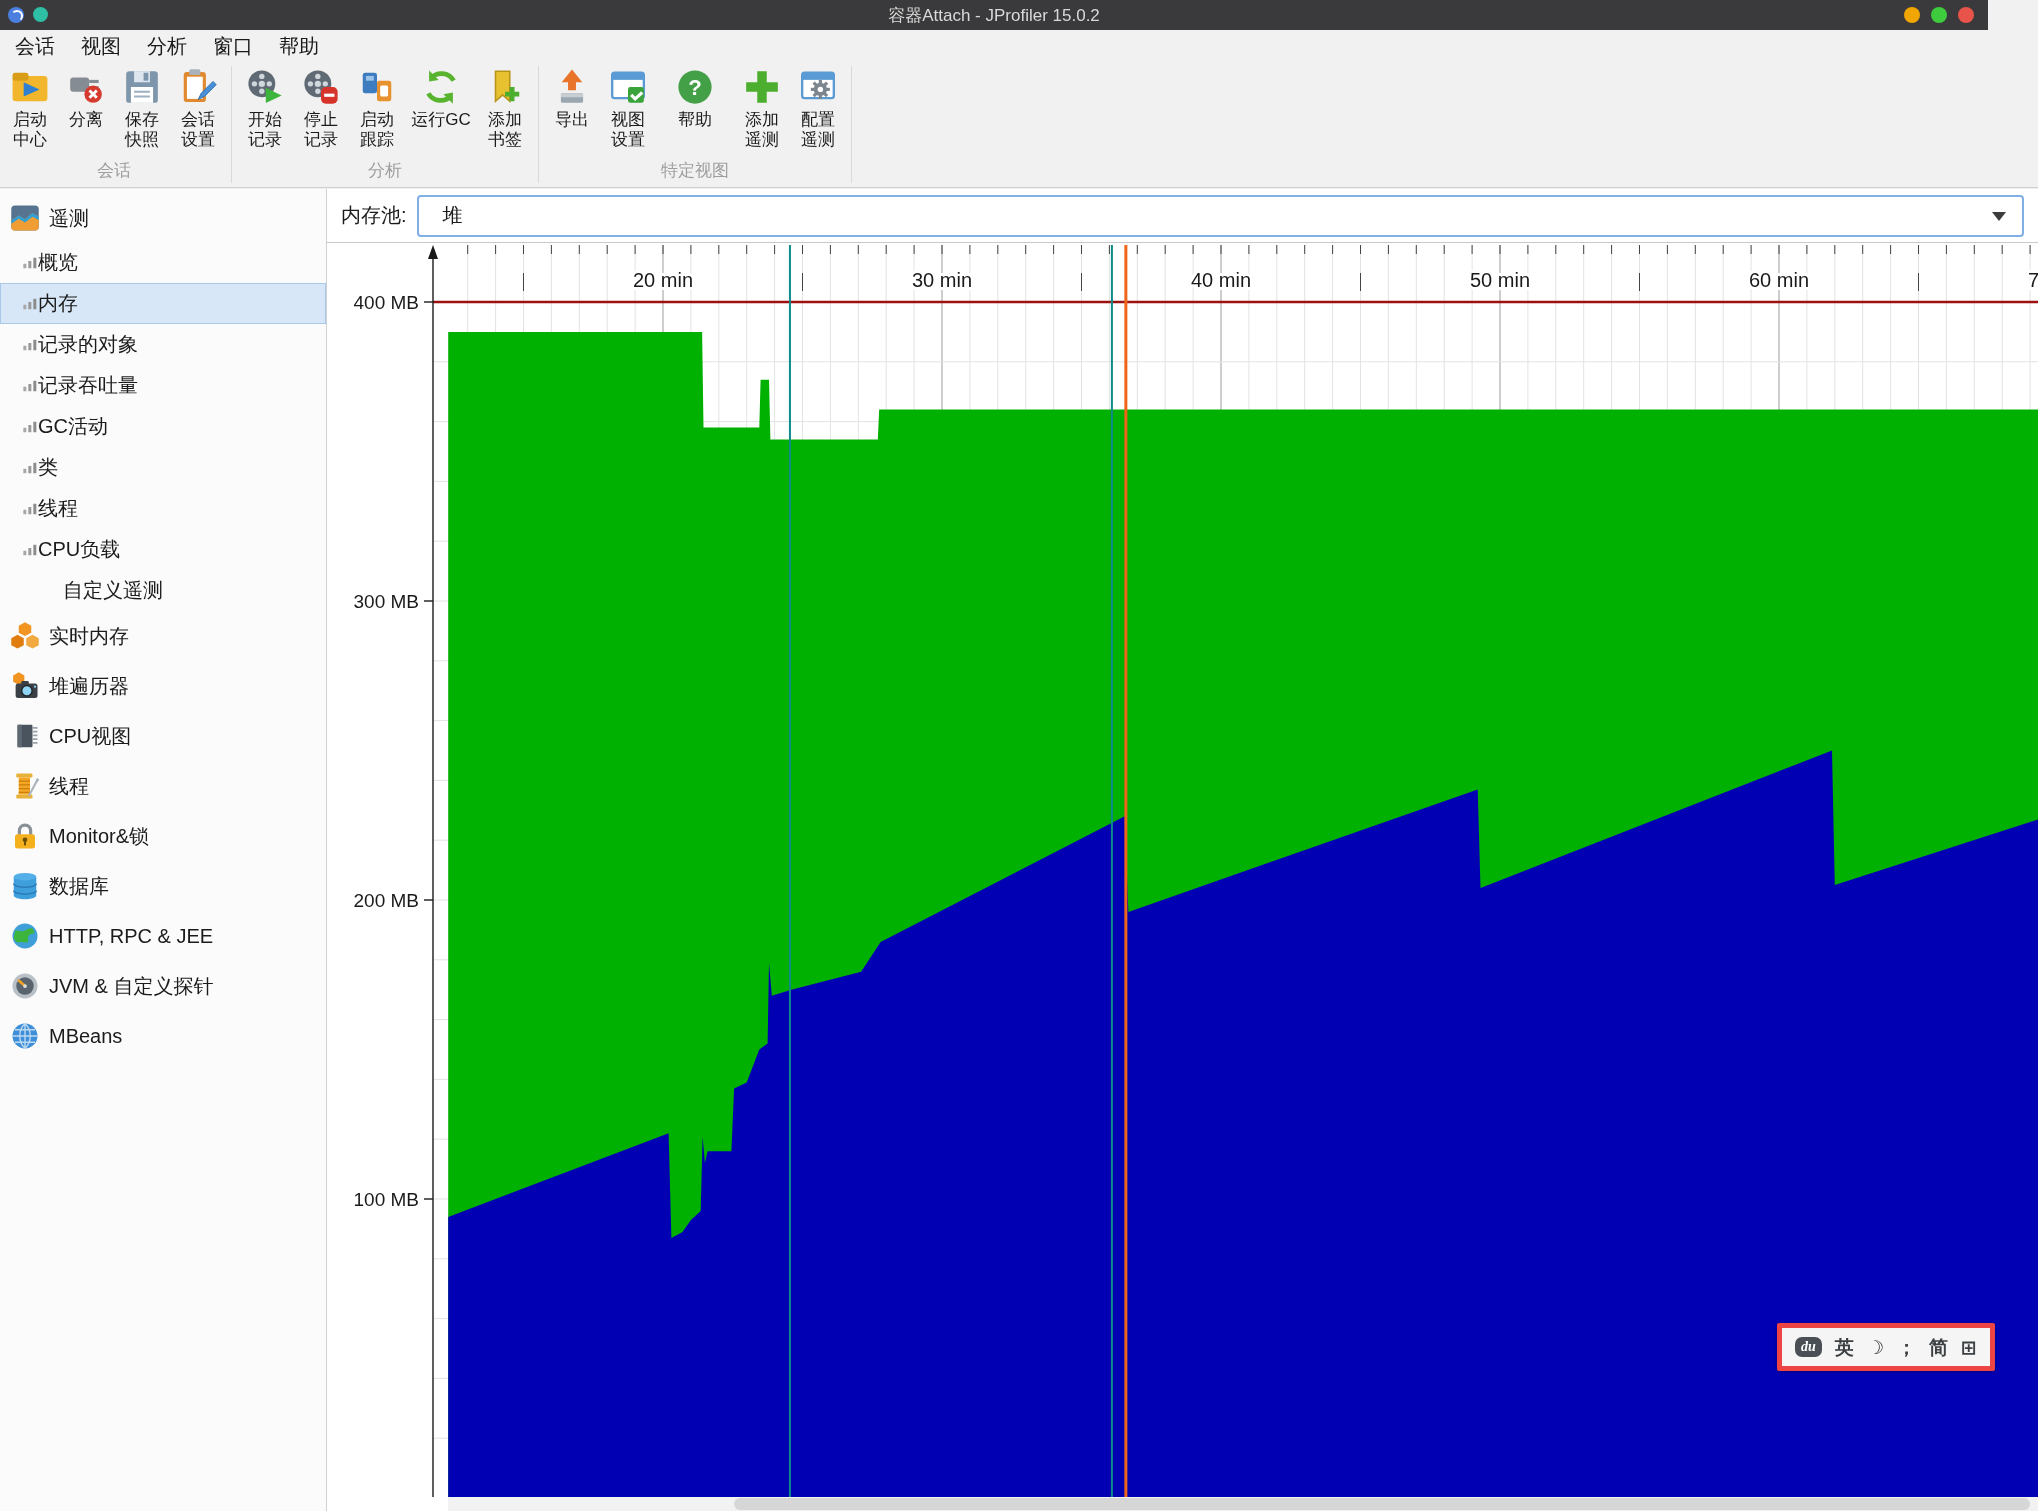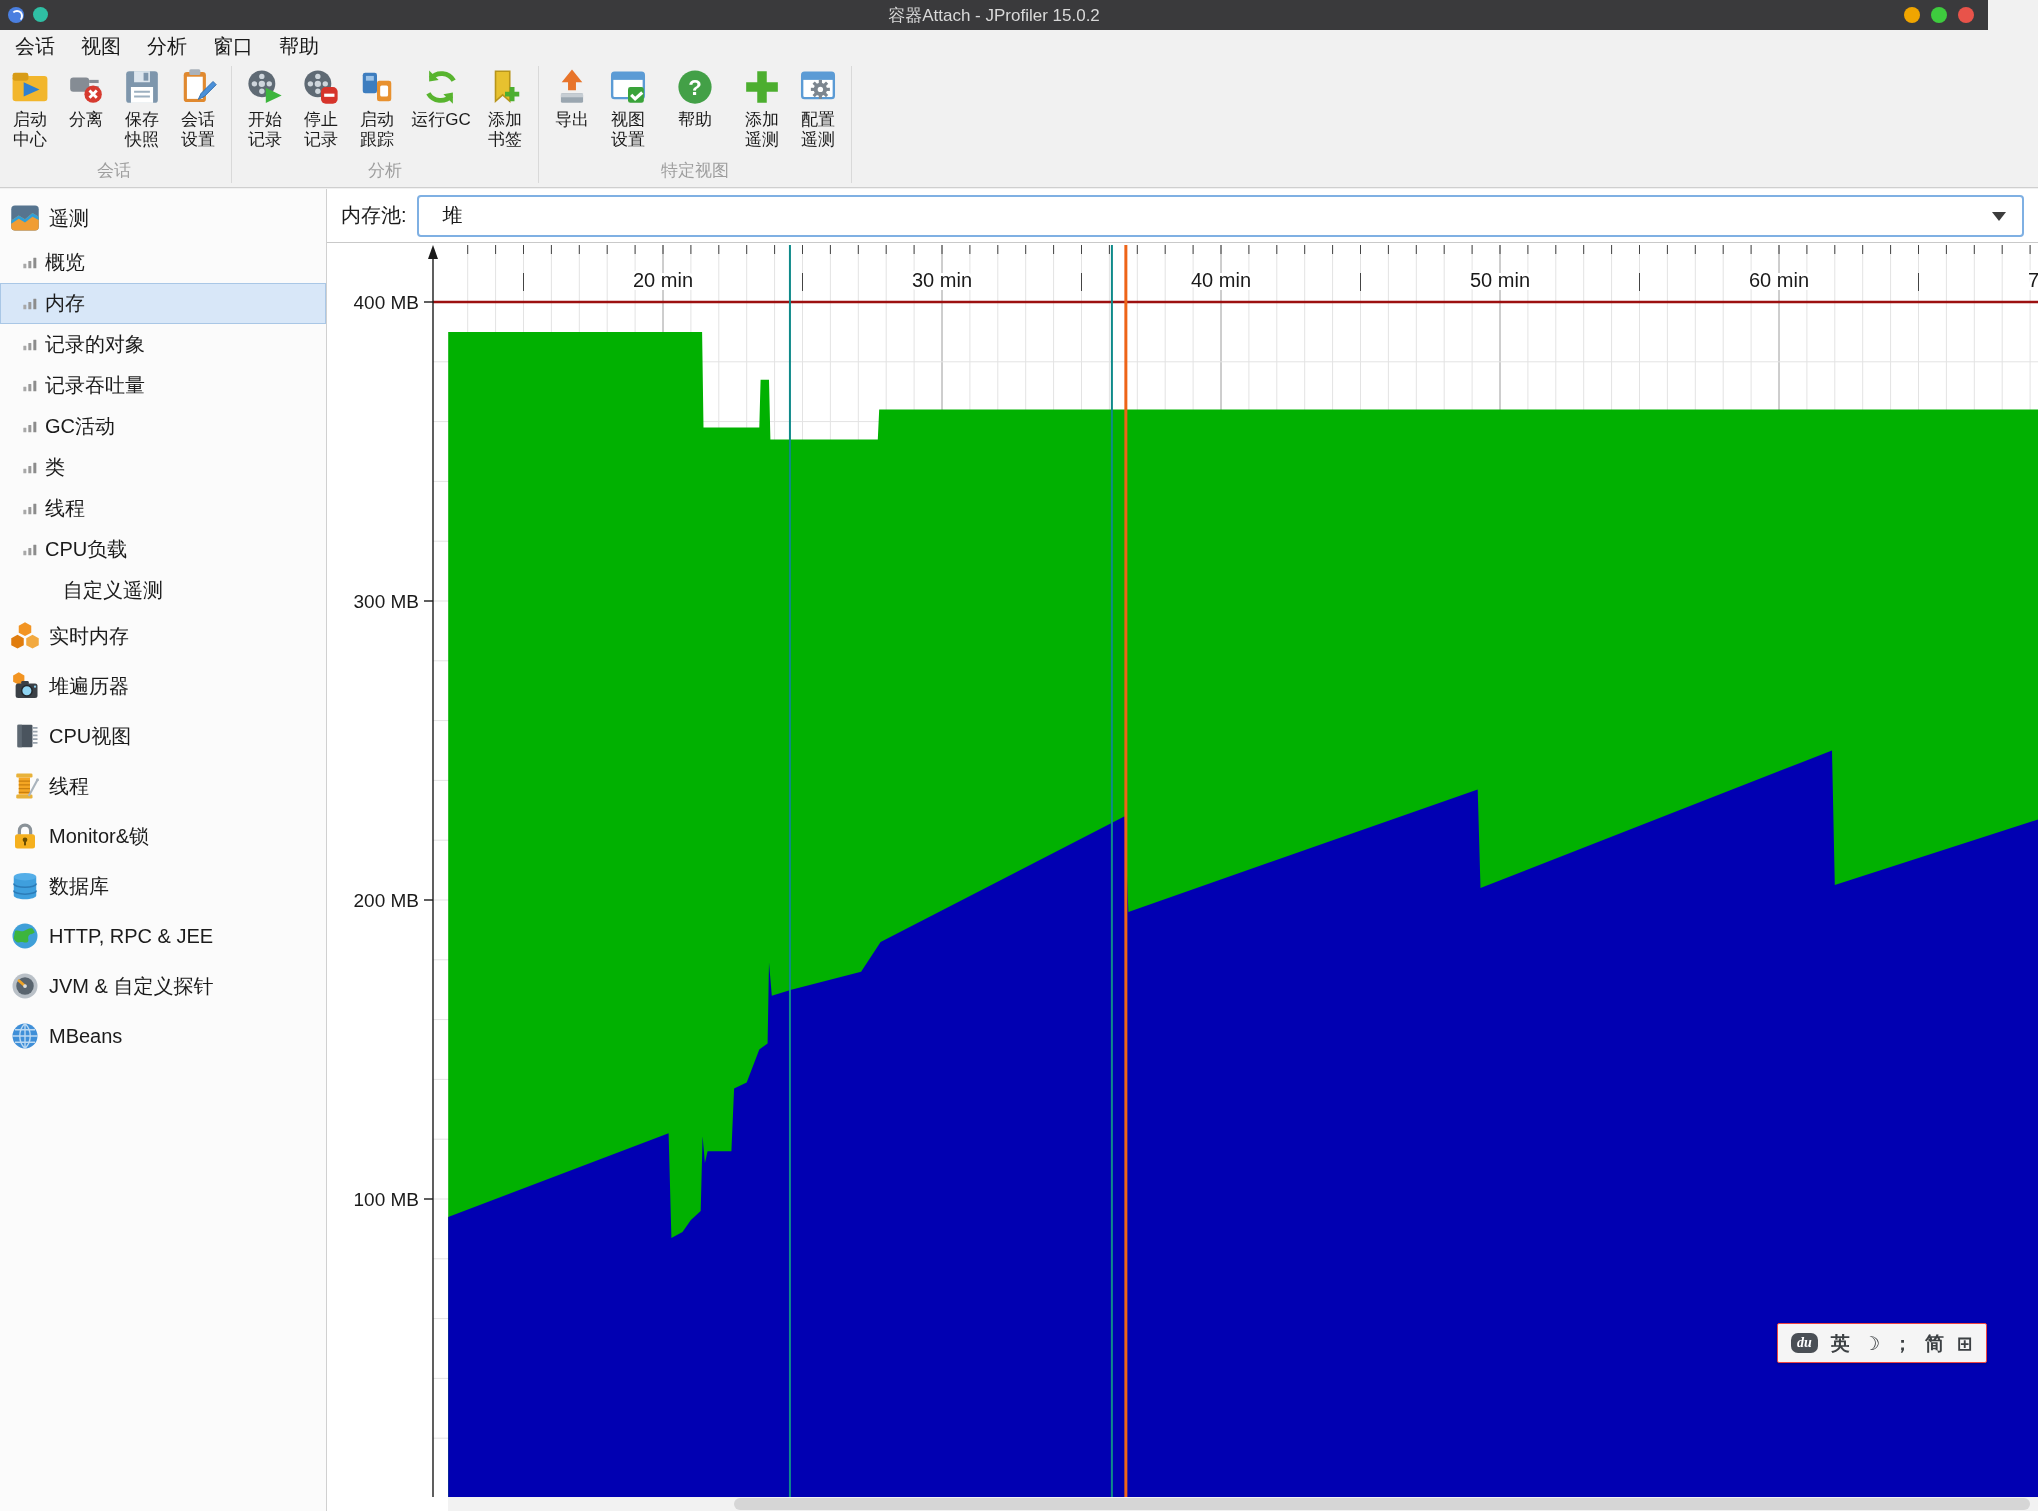--- a/index.html
+++ b/index.html
@@ -36,21 +36,21 @@
   .tbtn .tlabel{font-size:17px;line-height:1.18;text-align:center;white-space:pre-line;color:#1b1b1b;}
   .tglabel{margin-top:auto;text-align:center;color:#9e9e9e;font-size:17px;padding:4px 0 5px 0;}
   .tdivider{width:1px;background:#d9d9d9;margin:4px 5px;}
   .ticon svg,.sicon svg{display:block;width:100%;height:100%;}
   
   .sidebar{position:absolute;left:0;top:189px;width:327px;height:1322px;background:#fbfbfb;
     border-right:1px solid #d0d0d0;box-sizing:border-box;padding-top:5px;}
   .side-item{display:flex;align-items:center;box-sizing:border-box;}
   .side-item.top{height:50px;padding-left:10px;gap:9px;}
   .side-item.first{height:48px;}
-  .side-item.sub{height:41px;padding-left:22px;gap:7px;}
+  .side-item.sub{height:41px;padding-left:22px;}
   .side-item.sub.noicon{padding-left:63px;}
   .side-item .sicon{flex:0 0 auto;}
   .side-item.top .sicon{width:30px;height:30px;}
   .side-item.sub .sicon{width:16px;height:16px;}
   .side-item .slabel{font-size:20px;color:#1b1b1b;white-space:nowrap;}
   .side-item.selected{background:#d8e7f8;box-shadow:inset 0 0 0 1px #a9c7e6;}
   
   .main{position:absolute;left:327px;top:189px;width:1711px;height:946px;background:#fff;}
   .pool-row{position:absolute;left:0;top:0;width:1711px;height:54px;background:#fff;
     border-bottom:1px solid #c9c9c9;box-sizing:border-box;display:flex;align-items:center;padding:0 14px;}
@@ -60,21 +60,21 @@
   .pool-value{font-size:20px;padding-left:24px;}
   .pool-arrow{position:absolute;right:16px;top:15px;width:0;height:0;
     border-left:7px solid transparent;border-right:7px solid transparent;border-top:9px solid #3c3c3c;}
   .chart-wrap{position:absolute;left:0;top:54px;width:1711px;height:1268px;background:#fff;overflow:hidden;}
   .chart-wrap svg text{font-family:"Liberation Sans","DejaVu Sans",sans-serif;}
   
   .hscroll-track{position:absolute;height:14px;bottom:0;background:#f2f2f2;}
   .hscroll-thumb{position:absolute;height:12px;bottom:1px;background:#d6d6d6;border-radius:7px;}
   
   .ime{position:absolute;left:1450px;top:1080px;width:208px;height:38px;background:#f5f5f5;
-    border:1px solid #ef4444;border-radius:2px;display:flex;align-items:center;justify-content:space-evenly;
+    border:5px solid #ef4444;border-radius:2px;display:flex;align-items:center;justify-content:space-evenly;
     box-shadow:0 1px 3px rgba(0,0,0,.25);z-index:5;}
   .ime-item{font-size:19px;font-weight:bold;color:#3c4043;line-height:1;}
   .ime-badge{background:#4a4f55;color:#fff;border-radius:7px;padding:3px 6px;font-size:14px;font-style:italic;
     font-family:"Liberation Serif","DejaVu Serif",serif;}
 </style>
 </head>
 <body>
 
 <div class="titlebar">
   <div class="tb-left">

